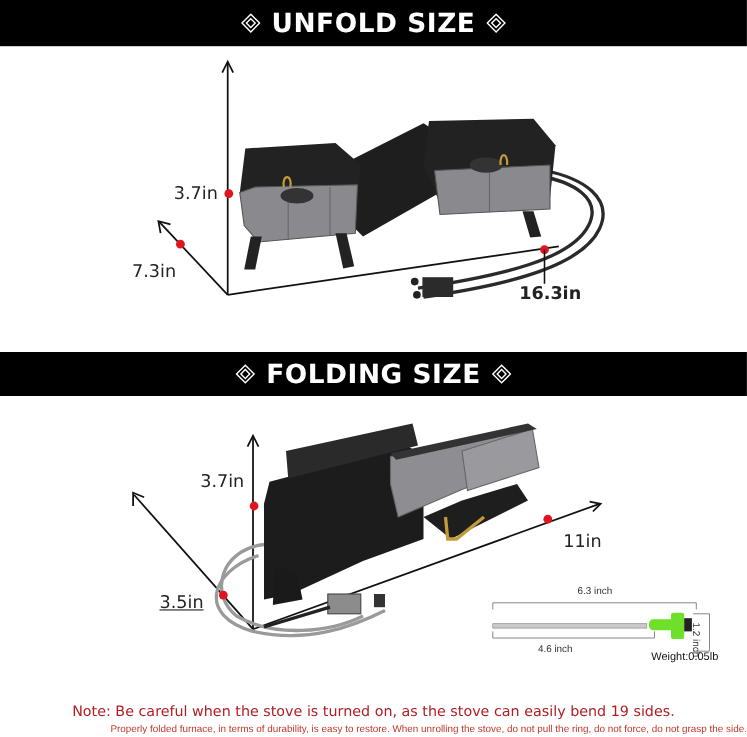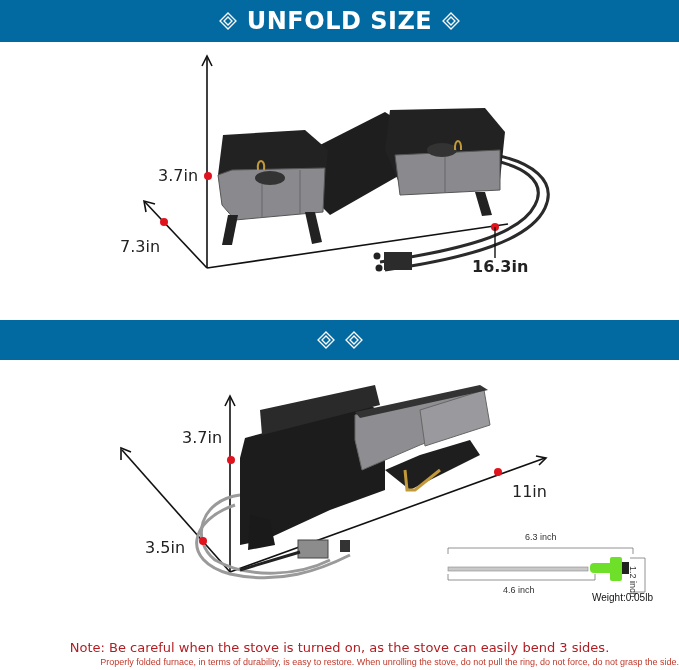--- a/index.html
+++ b/index.html
@@ -1,17 +1,17 @@
 <!DOCTYPE html>
 <html><head>
 <meta charset="utf-8">
 <style>
   html,body{margin:0;padding:0;background:#fff;}
   body{width:679px;height:670px;position:relative;overflow:hidden;font-family:"DejaVu Sans",sans-serif;}
-  .banner{position:absolute;left:0;width:679px;background:#0369a1;color:#fff;display:flex;align-items:center;justify-content:center;gap:10px;}
+  .banner{position:absolute;left:0;width:679px;background:#000000;color:#fff;display:flex;align-items:center;justify-content:center;gap:10px;}
   .banner .title{font-family:"DejaVu Sans",sans-serif;font-weight:bold;font-size:24px;letter-spacing:0.5px;color:#fff;}
   .diamond{width:18px;height:18px;position:relative;}
   .diamond svg{display:block;}
   #banner-unfold{top:0;height:42px;}
   #banner-fold{top:320px;height:40px;}
   .section{position:absolute;left:0;width:621px;}
   #unfold-section{top:42px;height:278px;}
   #fold-section{top:360px;height:275px;}
   svg.scene{position:absolute;left:0;top:0;}
   .dim{position:absolute;font-family:"DejaVu Sans",sans-serif;font-size:16px;color:#222;}
@@ -89,20 +89,21 @@
   <span class="dim" style="left:472px;top:215px;font-weight:bold;">16.3in</span>
 </div>
 
 <div id="banner-fold" class="banner">
   <span class="diamond">
     <svg width="18" height="18" viewBox="0 0 18 18">
         <path d="M9 1 L17 9 L9 17 L1 9 Z" fill="none" stroke="#fff" stroke-width="1.3"></path>
         <path d="M9 5 L13 9 L9 13 L5 9 Z" fill="none" stroke="#fff" stroke-width="1.3"></path>
       </svg>
   </span>
+  <span class="title">FOLDING SIZE</span>
   <span class="diamond">
     <svg width="18" height="18" viewBox="0 0 18 18">
         <path d="M9 1 L17 9 L9 17 L1 9 Z" fill="none" stroke="#fff" stroke-width="1.3"></path>
         <path d="M9 5 L13 9 L9 13 L5 9 Z" fill="none" stroke="#fff" stroke-width="1.3"></path>
       </svg>
   </span>
 </div>
 
 <div id="fold-section" class="section">
   <svg class="scene" width="679" height="275" viewBox="0 360 679 275">
@@ -133,36 +134,36 @@
     <rect x="298" y="540" width="30" height="18" fill="#8c8c8c" stroke="#444"></rect>
     <rect x="340" y="540" width="10" height="12" fill="#333"></rect>
     <line x1="240" y1="570" x2="300" y2="552" stroke="#222" stroke-width="3"></line>
     <g fill="#e0141e">
       <circle cx="231" cy="460" r="4"></circle>
       <circle cx="203" cy="541" r="4"></circle>
       <circle cx="498" cy="472" r="4"></circle>
     </g>
   </svg>
   <span class="dim" style="left:182px;top:68px;">3.7in</span>
-  <span class="dim" style="left:145px;top:178px;">3.5in</span>
+  <span class="dim" style="left:145px;top:178px;text-decoration:underline;">3.5in</span>
   <span class="dim" style="left:512px;top:122px;">11in</span>
 
   <div style="position:absolute;left:440px;top:170px;width:230px;height:75px;">
     <svg width="230" height="75" viewBox="0 0 230 75" style="position:absolute;left:0;top:0;">
       <g stroke="#777" stroke-width="0.8" fill="none">
         <polyline points="8,24 8,18 193,18 193,24"></polyline>
         <polyline points="8,44 8,50 155,50 155,44"></polyline>
         <polyline points="190,28 205,28 205,62 190,62"></polyline>
       </g>
       <rect x="8" y="37" width="140" height="4" fill="#c9c9c9" stroke="#888" stroke-width="0.6"></rect>
       <rect x="150" y="33" width="30" height="10" rx="4" fill="#6ee02a"></rect>
       <rect x="170" y="27" width="12" height="24" rx="2" fill="#6ee02a"></rect>
       <rect x="182" y="32" width="7" height="12" fill="#222"></rect>
     </svg>
     <span class="small" style="left:85px;top:2px;text-align:center;">6.3 inch</span>
-    <span class="small" style="left:63px;top:55px;">4.6 inch</span>
+    <span class="small" style="left:49px;top:55px;">4.6 inch</span>
     <span class="small" style="left:198px;top:36px;transform:rotate(90deg);transform-origin:left top;white-space:nowrap;">1.2 inch</span>
     <span class="small" style="left:152px;top:62px;font-size:10px;color:#111;">Weight:0.05lb</span>
   </div>
 </div>
 
-<div id="note-main" class="note">Note: Be careful when the stove is turned on, as the stove can easily bend 3 sides.</div>
+<div id="note-main" class="note">Note: Be careful when the stove is turned on, as the stove can easily bend 19 sides.</div>
 <div id="note-sub" class="note">Properly folded furnace, in terms of durability, is easy to restore. When unrolling the stove, do not pull the ring, do not force, do not grasp the side.</div>
 
 </body></html>

